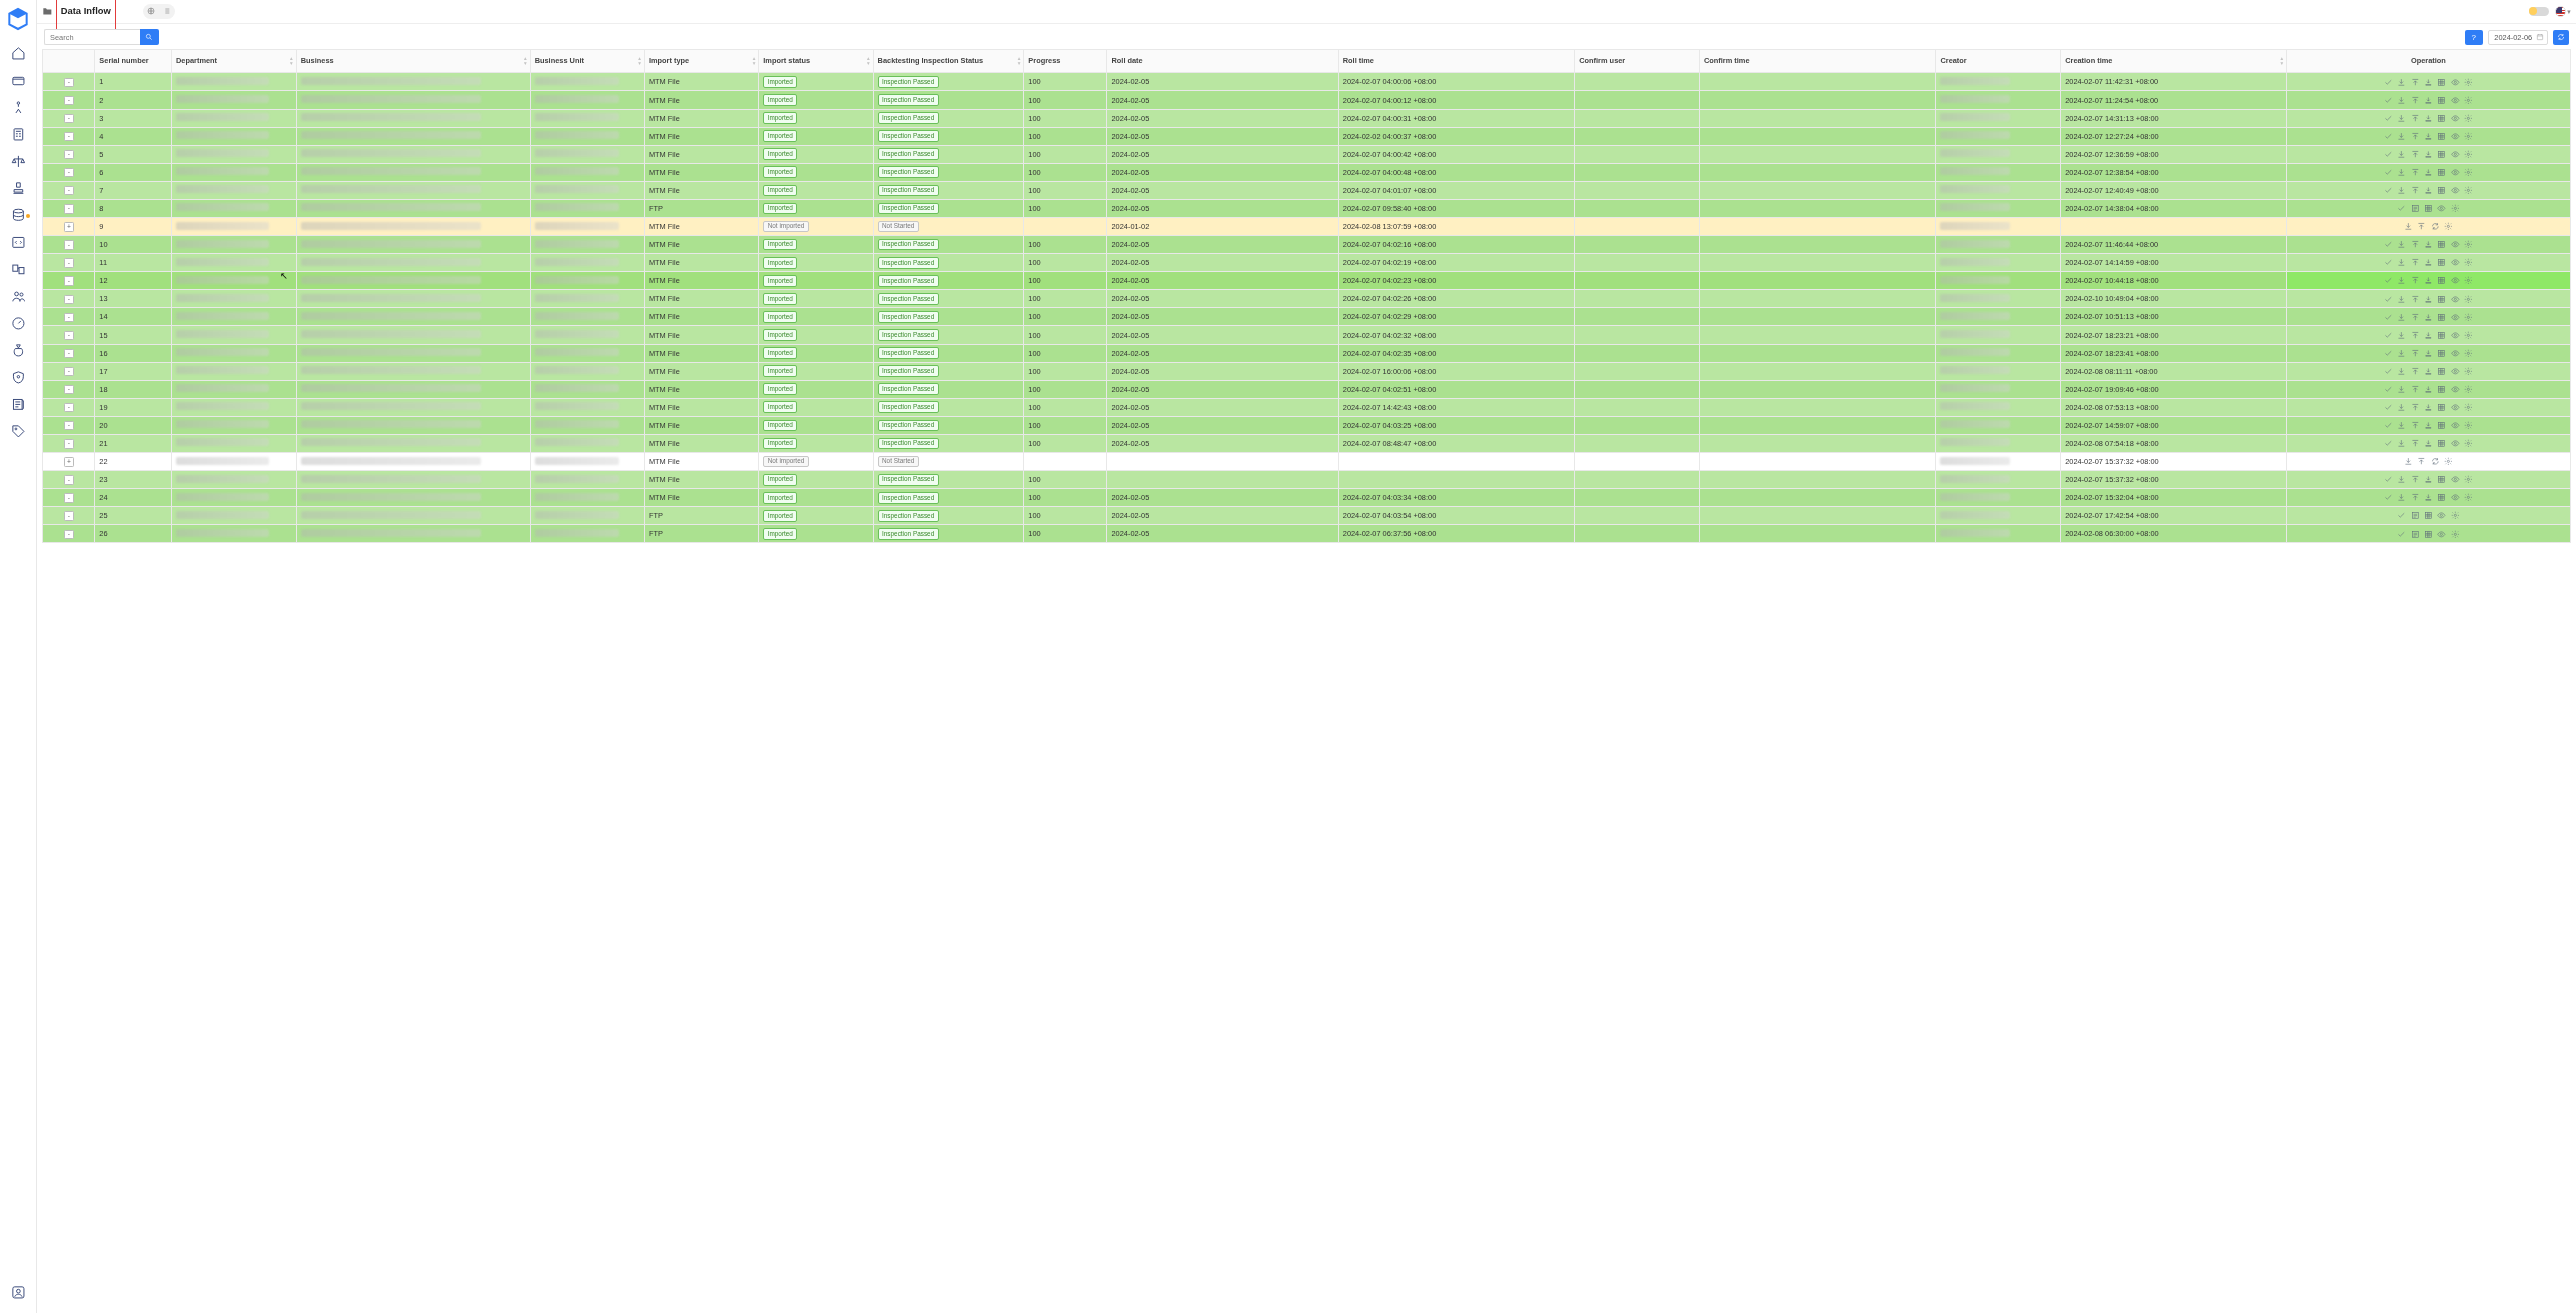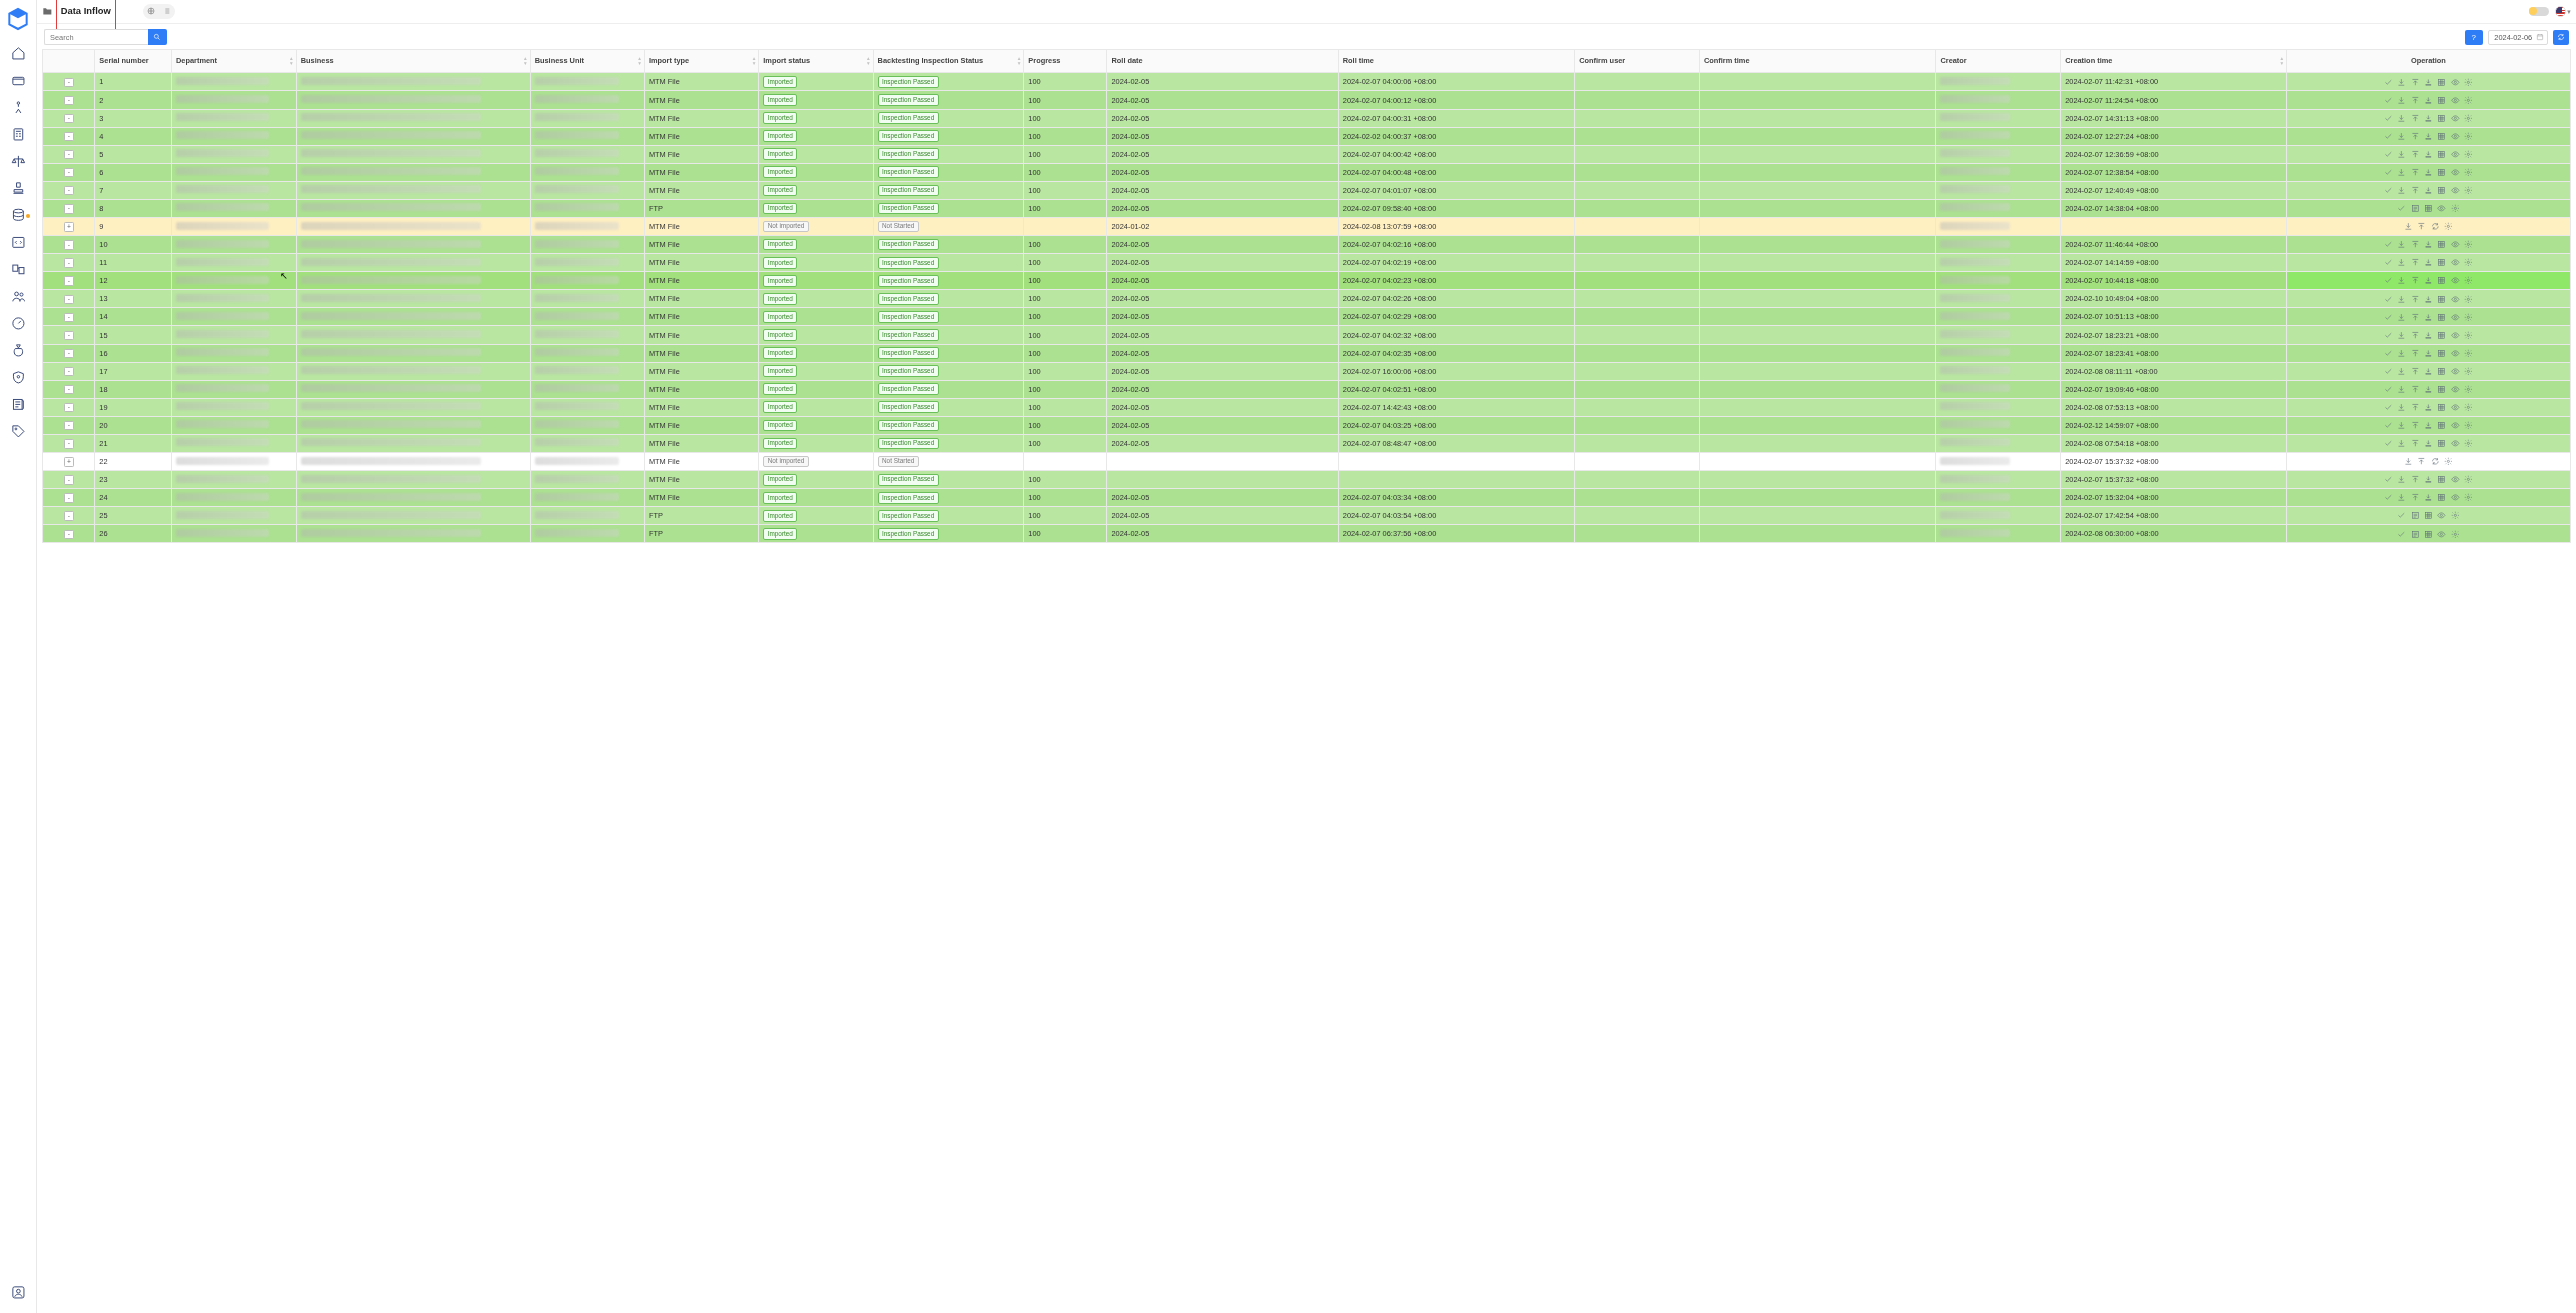--- a/index.html
+++ b/index.html
@@ -62,21 +62,21 @@
   position: relative; overflow: hidden; border: 0.7px solid #ddd;
 }
 .flag::before { content:""; position:absolute; left:0; top:0; width:5.4px; height:5.4px; background:#3c3b6e; }
 
 
 .toolbar {
   display: flex; align-items: center; padding: 5.4px 6.7px 4px;
 }
 .search-box { display: flex; }
 .search-input {
-  width: 104px; height: 16px; border: 0.7px solid #dcdcdc; border-right: 0;
+  width: 96px; height: 16px; border: 0.7px solid #dcdcdc; border-right: 0;
   border-radius: 2px 0 0 2px; padding: 0 5.4px; font-size: 7.4px; outline: none;
 }
 .search-btn {
   width: 19px; height: 16px; background: #2f7df6; border: none; border-radius: 0 2px 2px 0;
   display: flex; align-items: center; justify-content: center; color: #fff; cursor: pointer;
 }
 .search-btn svg { width: 8px; height: 8px; stroke: currentColor; fill: none; stroke-width: 2; }
 .toolbar-right { margin-left: auto; display: flex; align-items: center; gap: 5.4px; }
 .help-btn {
   width: 17.4px; height: 14.8px; background: #2f7df6; color: #fff; border-radius: 2px;
@@ -1507,21 +1507,21 @@
               <td><span class="blur"></span></td>
               <td>MTM File</td>
               <td><span class="pill green">Imported</span></td>
               <td><span class="pill green">Inspection Passed</span></td>
               <td>100</td>
               <td>2024-02-05</td>
               <td>2024-02-07 04:03:25 +08:00</td>
               <td></td>
               <td></td>
               <td><span class="blur" style="width:60%"></span></td>
-              <td>2024-02-12 14:59:07 +08:00</td>
+              <td>2024-02-07 14:59:07 +08:00</td>
               <td class="center">
                 <div class="ops">
                   <span>
                     <svg viewBox="0 0 24 24">
                       <path d="M4 12l5 5L20 6"></path>
                     </svg>
                   </span>
                   <span>
                     <svg viewBox="0 0 24 24">
                       <path d="M12 3v12M7 10l5 5 5-5M4 20h16"></path>

